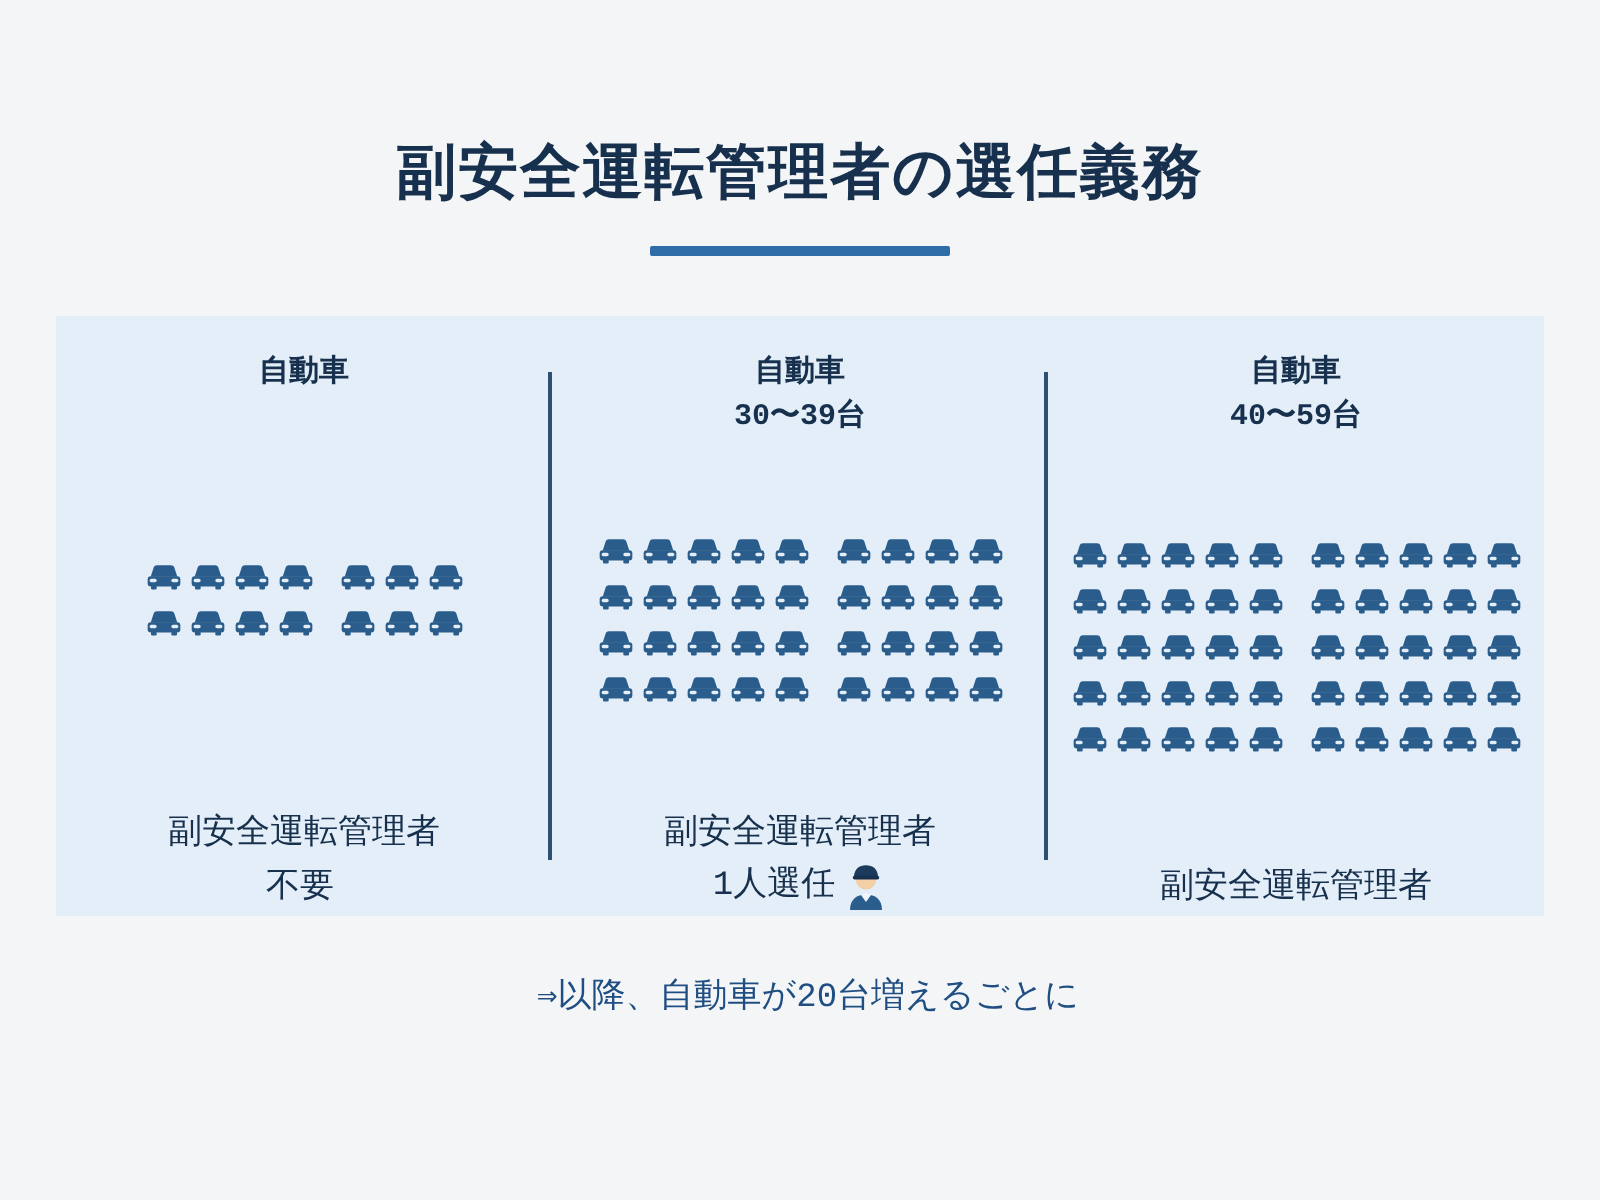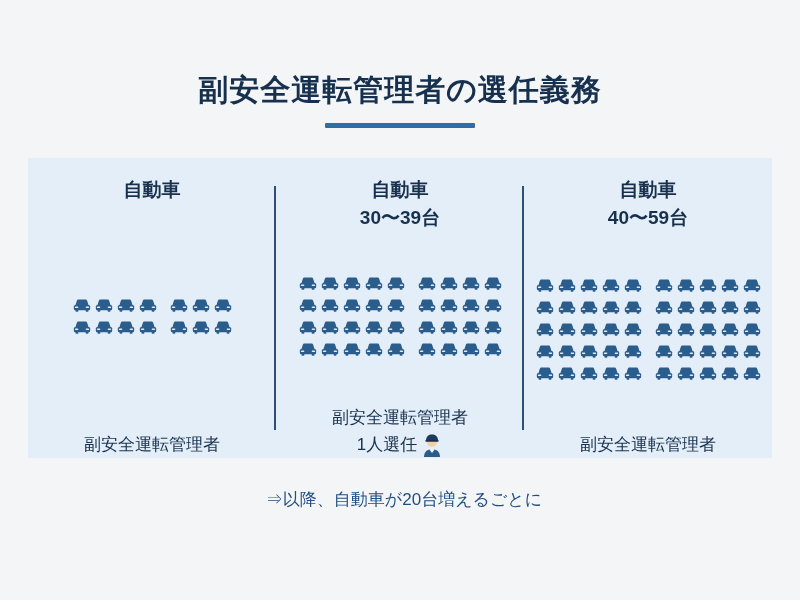--- a/index.html
+++ b/index.html
@@ -12,20 +12,21 @@
     background: #f4f5f7;
     font-family: "Liberation Sans", sans-serif;
     color: #1b3a5c;
     overflow: hidden;
   }
   .page {
     position: relative;
     width: 800px;
     height: 600px;
     box-sizing: border-box;
+    font-family: Liberation Mono, monospace;
   }
 
   
   .title-block {
     text-align: center;
     padding-top: 70px;
   }
   .title {
     font-size: 30px;
     font-weight: bold;
@@ -64,21 +65,21 @@
   .col.divider-right::after {
     content: "";
     position: absolute;
     right: 0;
     top: 28px;
     bottom: 28px;
     width: 2px;
     background: #2d4f73;
   }
   .col-head {
-    font-size: 19px;
+    font-size: 15px;
     font-weight: bold;
     line-height: 1.45;
     text-align: center;
     color: #16304d;
   }
 
   
   .cars {
     flex: 1;
     display: flex;
@@ -265,20 +266,24 @@
                 <rect x="3.4" y="11.2" width="4.2" height="2" rx="1" fill="#e4eef8"></rect>
                 <rect x="16.4" y="11.2" width="4.2" height="2" rx="1" fill="#e4eef8"></rect>
                 <rect x="4.2" y="15.2" width="3.4" height="2.4" rx="0.8" fill="#2b5d8c"></rect>
                 <rect x="16.4" y="15.2" width="3.4" height="2.4" rx="0.8" fill="#2b5d8c"></rect>
               </svg></span>
           </div>
         </div>
       <div class="col-foot">
         <div class="foot-line">
           <span>副安全運転管理者</span>
+        </div>
+        <div class="foot-line">
+          <span>不要</span>
+          <span class="officers"></span>
         </div>
       </div>
     </div>
 
     <div class="col divider-right">
       <div class="col-head">
         <div>自動車</div>
         <div>30〜39台</div>
       </div>
       <div class="cars">

